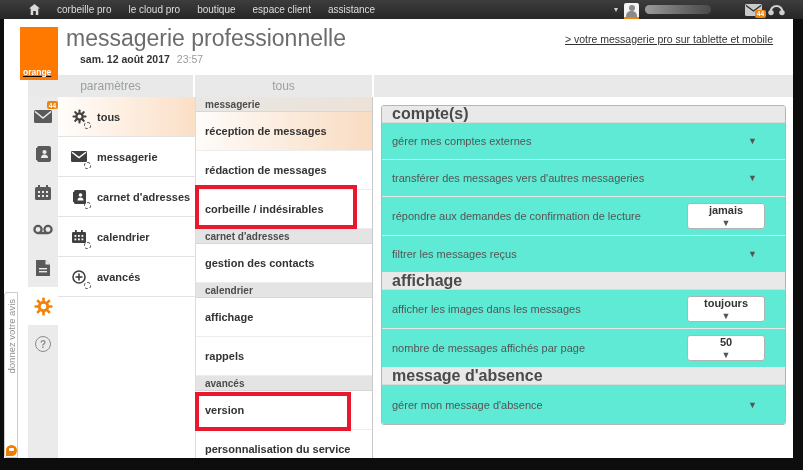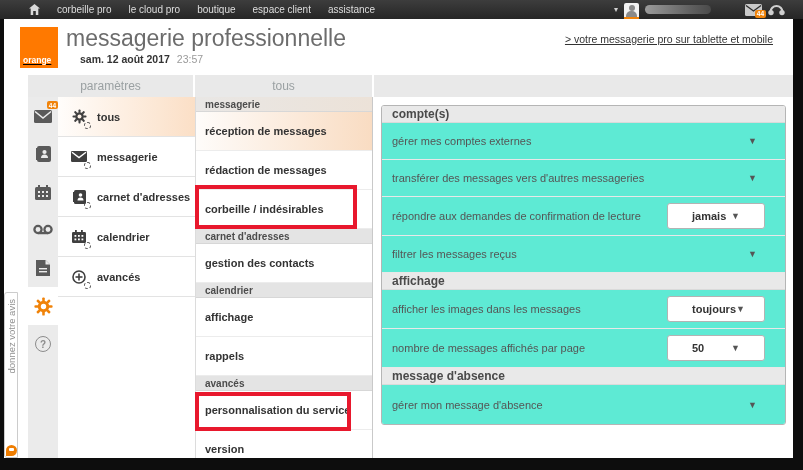--- a/index.html
+++ b/index.html
@@ -24,21 +24,21 @@
   .avatar .head { position:absolute; left:4.5px; top:2px; width:6px; height:6px; border-radius:50%; background:#8a8a8a; }
   .avatar .body { position:absolute; left:2px; top:8px; width:11px; height:6px; border-radius:5px 5px 0 0; background:#8a8a8a; }
   .avatar .strip { position:absolute; left:0; bottom:0; width:15px; height:2.5px; background:#f0830a; }
   .name-blur { width:66px; height:9px; border-radius:5px;
     background:linear-gradient(90deg,#9b9b9b,#5f5f5f 70%,#4a4a4a); }
   .nav-mail { position:relative; margin-left:28px; }
   .nav-badge { position:absolute; right:-4px; bottom:-2px; background:#f0830a; color:#fff;
     font-size:6.5px; font-weight:bold; padding:0.5px 2px; border-radius:2px; line-height:7px; }
 
   
-  .brand-logo { position:absolute; left:20px; top:27px; width:38px; height:41px; background:#ff7900;
+  .brand-logo { position:absolute; left:20px; top:27px; width:38px; height:53px; background:#ff7900;
     z-index:5; display:flex; align-items:flex-end;text-decoration:underline; }
   .brand-logo span { color:#fff; font-size:8.5px; font-weight:bold; padding:0 0 3px 3px; }
   .page-title { position:absolute; left:66px; top:25px; font-size:23px; color:#6c6c6c; }
   .date-line { position:absolute; left:80px; top:53px; font-size:10.5px; }
   .date-line .d { color:#333; font-weight:bold; }
   .date-line .t { color:#9a9a9a; margin-left:4px; }
   .mobile-link { position:absolute; right:30px; top:33px; font-size:10.5px; color:#333;
     text-decoration:underline; cursor:pointer; }
 
   
@@ -77,31 +77,31 @@
   .cat-item.selected { background:linear-gradient(90deg,#fefcfa 0%,#f9dcc2 100%); }
 
   
   .redbox { position:absolute; border:4px solid #e8182d; background:transparent; z-index:20; pointer-events:none; }
   .redbox1 { left:195px; top:185px; width:162px; height:44px; }
   .redbox2 { left:195px; top:392px; width:156px; height:39px; }
 
   
   .panel { position:absolute; left:381px; top:105px; width:405px; background:#fff;
     border:1px solid #b5b5b5; border-radius:3px; z-index:3; overflow:hidden; }
-  .grp-hdr { height:17px; background:#e9e9e9; color:#4a4a4a; font-size:12px; font-weight:bold;
+  .grp-hdr { height:17px; background:#e9e9e9; color:#4a4a4a; font-size:16px; font-weight:bold;
     display:flex; align-items:center; padding-left:10px; border-bottom:1px solid #dadada; }
   .p-row { display:flex; align-items:center; justify-content:space-between;
     padding:0 20px 0 10px; font-size:11px; color:#555; border-bottom:1px solid #e8e8e8;
     background:#5eead4; cursor:pointer; }
   .p-row.h37 { height:37px; } .p-row.h39 { height:39px; }
   .p-row:last-child { border-bottom:none; }
   .chev { color:#555; font-size:9px; margin-right:8px; }
-  .select { width:98px; height:26px; border:1px solid #b3b3b3; border-radius:3px; background:#fff;
+  .select { width:78px; height:26px; border:1px solid #b3b3b3; border-radius:3px; background:#fff;
     display:flex; align-items:center; justify-content:space-between; padding:0 24px;
-    font-size:11px; font-weight:bold; color:#333; cursor:pointer; }
+    font-size:11px; font-weight:bold; color:#333; cursor:pointer;flex-direction:column; }
   .select .chev { margin-right:0; }
 
   
   .feedback { position:absolute; left:4px; top:292px; width:14px; height:166px; background:#fff;
     border:1px solid #cccccc; border-radius:3px 0 0 3px; z-index:45; cursor:pointer; }
   .feedback .vtext { position:absolute; left:1px; top:6px; writing-mode:vertical-rl;
     transform:rotate(180deg); font-size:9.5px; color:#8f8f8f; white-space:nowrap; }
   .feedback .bubble { position:absolute; left:1px; bottom:1px; width:11px; height:11px;
     border-radius:50% 50% 50% 0; background:#ef7d00; }
   .feedback .bubble i { position:absolute; left:3px; top:3px; width:5px; height:3px; background:#fff; border-radius:1px; }
@@ -315,22 +315,22 @@
     <div class="cat-hdr tinted">messagerie</div>
     <div class="cat-item selected">réception de messages</div>
     <div class="cat-item">rédaction de messages</div>
     <div class="cat-item">corbeille / indésirables</div>
     <div class="cat-hdr">carnet d'adresses</div>
     <div class="cat-item">gestion des contacts</div>
     <div class="cat-hdr">calendrier</div>
     <div class="cat-item">affichage</div>
     <div class="cat-item">rappels</div>
     <div class="cat-hdr">avancés</div>
+    <div class="cat-item">version</div>
     <div class="cat-item">personnalisation du service</div>
-    <div class="cat-item">version</div>
   </div>
 
   <div class="redbox redbox1"></div>
   <div class="redbox redbox2"></div>
 
   <div class="panel">
     <div class="grp-hdr">compte(s)</div>
     <div class="p-row h37">
       <span>gérer mes comptes externes</span>
       <span class="chev">▼</span>

